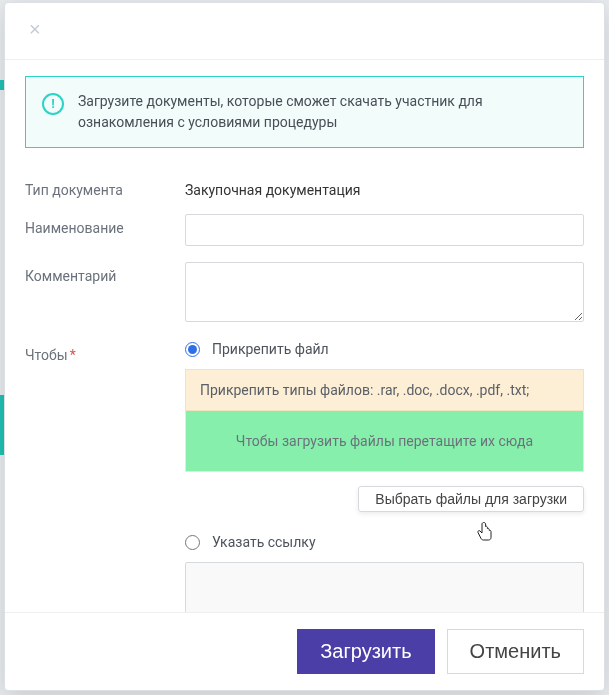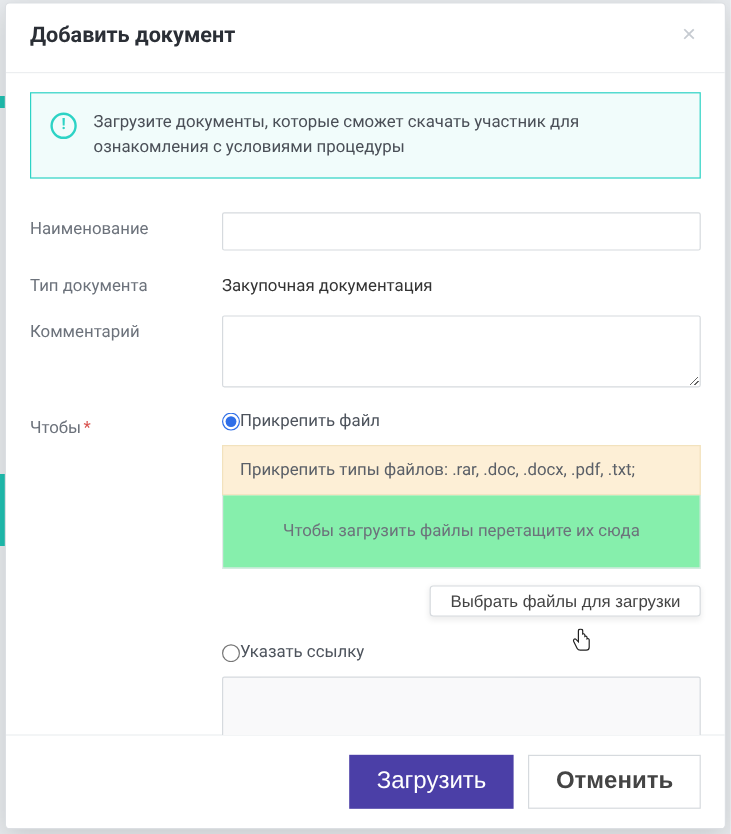--- a/index.html
+++ b/index.html
@@ -122,21 +122,21 @@
     height: 60px;
     resize: both;
   }
   .textarea.link {
     height: 60px;
     background: #f9f9fa;
   }
   .radio-row {
     display: flex;
     align-items: center;
-    gap: 0;
+    gap: 12px;
     color: #4d535c;
     font-size: 14px;
     margin-bottom: 12px;
   }
   .radio-row input[type=radio]{
     width: 15px; height: 15px;
     accent-color: #2f6fe8;
   }
   .file-types {
     background: #fdefd6;
@@ -194,56 +194,54 @@
     border: 1px solid transparent;
   }
   .btn-primary {
     background: #4b3fa7;
     color: #fff;
   }
   .btn-secondary {
     background: #fff;
     color: #444;
     border: 1px solid #d6dade;
-    font-weight: bold;
   }
   .section-gap { margin-top: 22px; }
 </style>
 </head>
 <body>
 
 <div class="backdrop">
   <div class="edge edge3"></div>
   <div class="edge edge2"></div>
 </div>
 
 <div class="modal-wrap">
 
   <div class="modal-header">
-    <div class="modal-title">Добавить документ</div>
     <button class="close-btn" aria-label="Закрыть">×</button>
   </div>
 
   <div class="modal-body">
 
     <div class="info-banner">
       <div class="info-icon">!</div>
       <div>Загрузите документы, которые сможет скачать участник для ознакомления с условиями процедуры</div>
     </div>
 
     <div class="form-row">
+      <div class="form-label">Тип документа</div>
+      <div class="form-control static-val">Закупочная документация</div>
+    </div>
+
+    <div class="form-row">
       <div class="form-label">Наименование</div>
       <div class="form-control">
         <input class="text-input" type="text" value="" style="">
       </div>
-    </div>
-
-    <div class="form-row">
-      <div class="form-label">Тип документа</div>
-      <div class="form-control static-val">Закупочная документация</div>
     </div>
 
     <div class="form-row">
       <div class="form-label">Комментарий</div>
       <div class="form-control">
         <textarea class="textarea" style=""></textarea>
       </div>
     </div>
 
     <div class="form-row">

